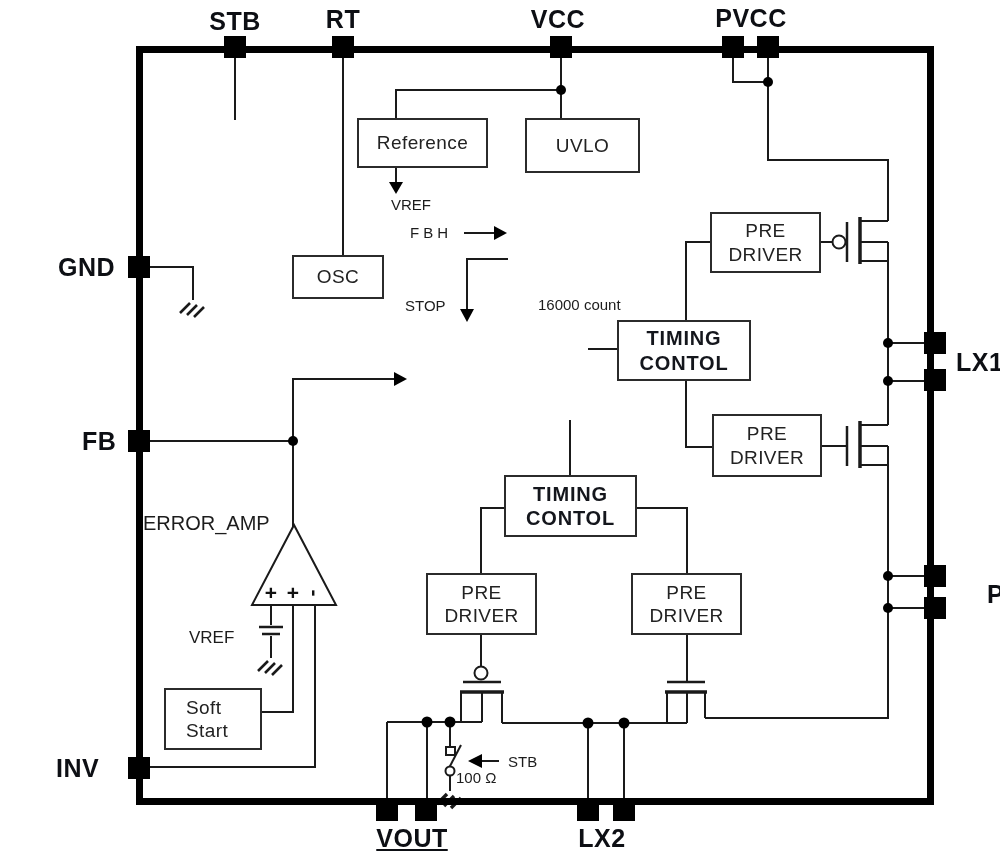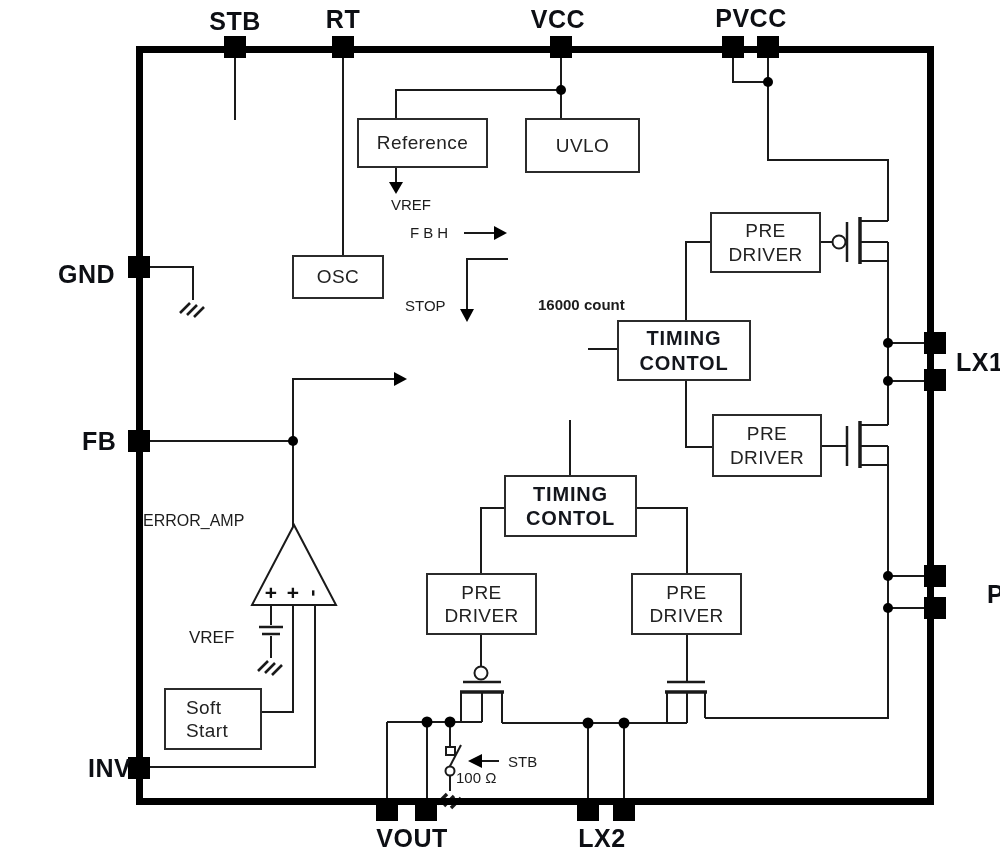--- a/index.html
+++ b/index.html
@@ -177,26 +177,26 @@
 
   <div class="pin" style="left:332px; top:799px;"></div>
   <div class="pin" style="left:371px; top:799px;"></div>
   <div class="pin" style="left:533px; top:799px;"></div>
   <div class="pin" style="left:569px; top:799px;"></div>
 
   <div class="pinlabel center-x" style="left:191px; top:7px;">STB</div>
   <div class="pinlabel center-x" style="left:299px; top:5px;">RT</div>
   <div class="pinlabel center-x" style="left:514px; top:5px;">VCC</div>
   <div class="pinlabel center-x" style="left:707px; top:4px;">PVCC</div>
-  <div class="pinlabel" style="left:14px;  top:260px;">GND</div>
+  <div class="pinlabel" style="left:14px;  top:253px;">GND</div>
   <div class="pinlabel" style="left:38px;  top:427px;">FB</div>
-  <div class="pinlabel" style="left:44px;  top:754px;">INV</div>
+  <div class="pinlabel" style="left:12px;  top:754px;">INV</div>
   <div class="pinlabel" style="left:912px; top:348px;">LX1</div>
   <div class="pinlabel" style="left:943px; top:580px;">PGND</div>
-  <div class="pinlabel center-x" style="left:368px; top:824px;">VOUT</div>
+  <div class="pinlabel center-x" style="left:368px; top:824px;text-decoration:underline;">VOUT</div>
   <div class="pinlabel center-x" style="left:558px; top:824px;">LX2</div>
 
   <div class="block" style="left:313px; top:118px; width:131px; height:50px;">
     <span>Reference</span>
   </div>
   <div class="block" style="left:481px; top:118px; width:115px; height:55px;">
     <span>UVLO</span>
   </div>
   <div class="block" style="left:248px; top:255px; width:92px; height:44px;">
     <span>OSC</span>
@@ -226,22 +226,22 @@
     <span>DRIVER</span>
   </div>
   <div class="block soft" style="left:120px; top:688px; width:98px; height:62px;">
     <span>Soft</span>
     <span>Start</span>
   </div>
 
   <div class="small center-x" style="left:367px; top:196px;">VREF</div>
   <div class="small fbh" style="left:366px; top:224px;text-align:right;">FBH</div>
   <div class="small" style="left:361px; top:297px;">STOP</div>
-  <div class="small" style="left:494px; top:296px;font-weight:bold;">16000 count</div>
-  <div class="midlabel" style="left:99px; top:512px; font-size:16px;">ERROR_AMP</div>
+  <div class="small" style="left:494px; top:296px;">16000 count</div>
+  <div class="midlabel" style="left:99px; top:512px; font-size:20px;">ERROR_AMP</div>
   <div class="midlabel" style="left:145px; top:628px;">VREF</div>
   <div class="small" style="left:464px; top:753px;">STB</div>
   <div class="small" style="left:412px; top:769px;">100 Ω</div>
 
   <div class="ampmark" style="left:227px; top:592px;">+</div>
   <div class="ampmark" style="left:249px; top:592px;">+</div>
   <div class="ampmark minus" style="left:271px; top:593px;">-</div>
 
 </div>
 

